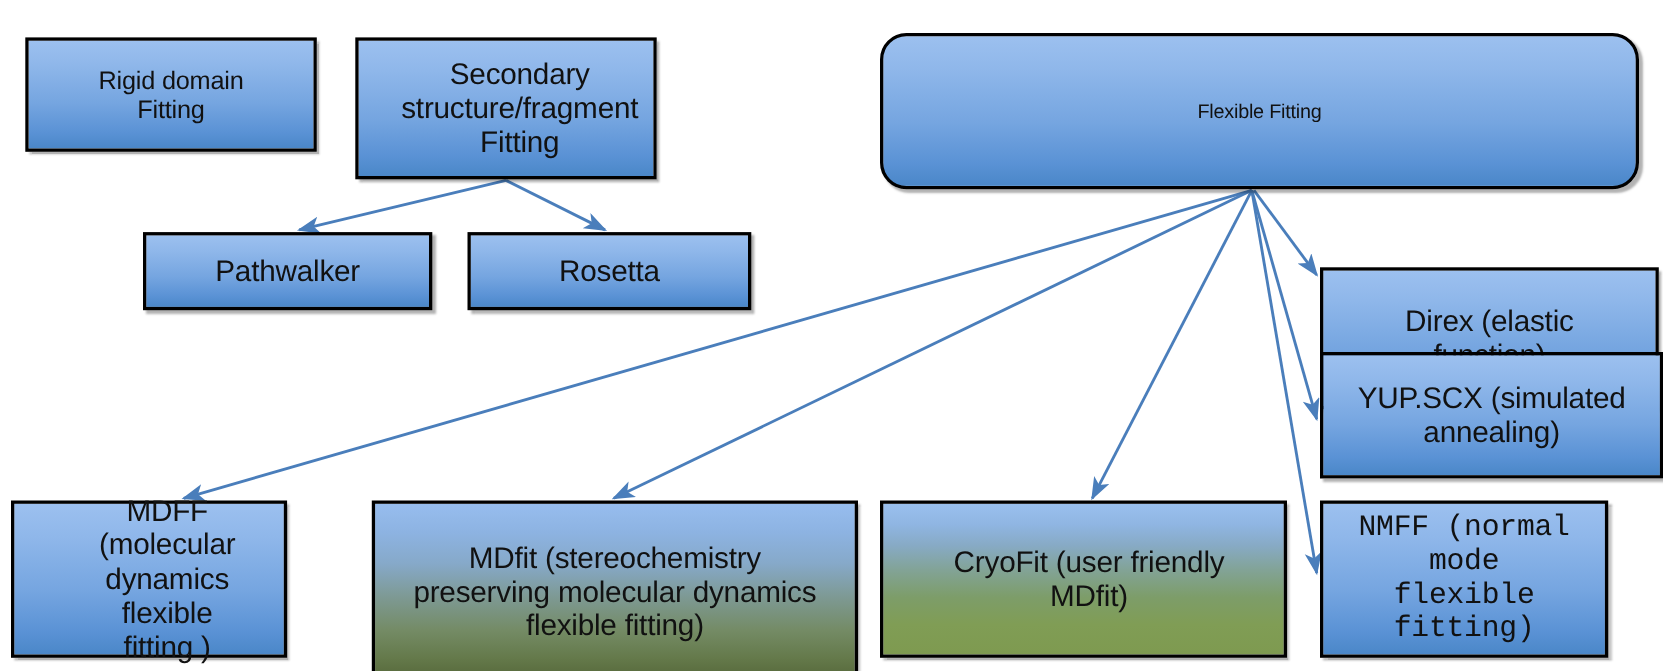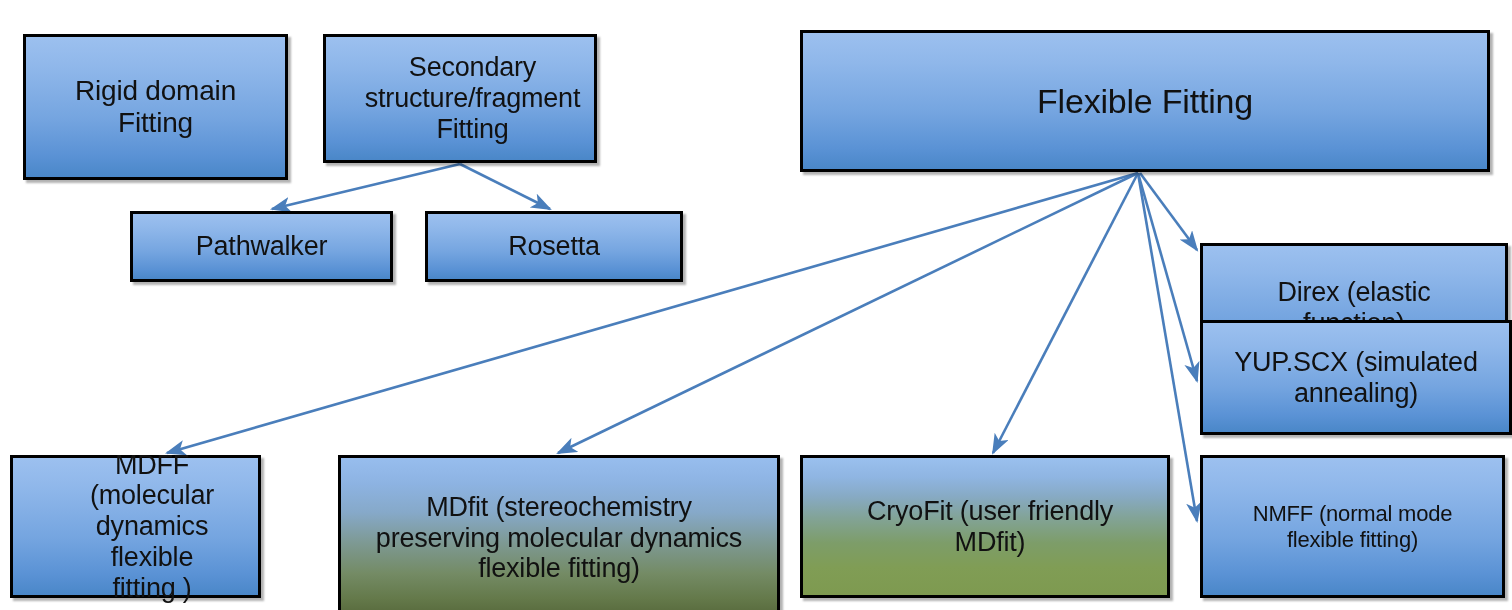--- a/index.html
+++ b/index.html
@@ -90,37 +90,37 @@
         <line x1="1138" y1="173" x2="167" y2="453" stroke="#4a7ebb" stroke-width="2.6" marker-end="url(#arrowhead)"></line>
         <line x1="1138" y1="173" x2="558" y2="453" stroke="#4a7ebb" stroke-width="2.6" marker-end="url(#arrowhead)"></line>
         <line x1="1138" y1="173" x2="993" y2="453" stroke="#4a7ebb" stroke-width="2.6" marker-end="url(#arrowhead)"></line>
         <line x1="1138" y1="173" x2="1197" y2="521" stroke="#4a7ebb" stroke-width="2.6" marker-end="url(#arrowhead)"></line>
         <line x1="1138" y1="173" x2="1197" y2="381" stroke="#4a7ebb" stroke-width="2.6" marker-end="url(#arrowhead)"></line>
         <line x1="1140" y1="173" x2="1197" y2="250" stroke="#4a7ebb" stroke-width="2.6" marker-end="url(#arrowhead)"></line>
       </g>
   </svg>
 
   <div id="node-layer">
-      <div class="node fill-blue" style="left: 23px; top: 34px; width: 265px; height: 146px; font-size: 28px;"><span>Rigid domain
+      <div class="node fill-blue" style="left: 23px; top: 34px; width: 265px; height: 104px; font-size: 23px;"><span>Rigid domain
 Fitting</span></div>
       <div class="node fill-blue" style="left: 323px; top: 34px; width: 274px; height: 129px; font-size: 27px; padding-left: 31px;"><span>Secondary
 structure/fragment
 Fitting</span></div>
-      <div class="node fill-blue" style="left: 800px; top: 30px; width: 690px; height: 142px; font-size: 34px;"><span>Flexible Fitting</span></div>
+      <div class="node fill-blue" style="left: 800px; top: 30px; width: 690px; height: 142px; font-size: 18px; border-radius: 24px;"><span>Flexible Fitting</span></div>
       <div class="node fill-blue" style="left: 130px; top: 211px; width: 263px; height: 71px; font-size: 27px;"><span>Pathwalker</span></div>
       <div class="node fill-blue" style="left: 425px; top: 211px; width: 258px; height: 71px; font-size: 27px;"><span>Rosetta</span></div>
       <div class="node fill-blue" style="left: 1200px; top: 196px; width: 308px; height: 129px; font-size: 27px; margin-top: 47px;"><span>Direx (elastic
 function)</span></div>
       <div class="node fill-blue" style="left: 1200px; top: 320px; width: 312px; height: 115px; font-size: 27px;"><span>YUP.SCX (simulated
 annealing)</span></div>
       <div class="node fill-blue" style="left: 10px; top: 455px; width: 251px; height: 143px; font-size: 27px; padding-left: 39px;"><span>MDFF (molecular
 dynamics flexible
 fitting )</span></div>
       <div class="node fill-blue-green" style="left: 338px; top: 455px; width: 442px; height: 166px; font-size: 27px;"><span>MDfit (stereochemistry
 preserving molecular dynamics
 flexible fitting)</span></div>
       <div class="node fill-blue-green-2" style="left: 800px; top: 455px; width: 370px; height: 143px; font-size: 27px; padding-left: 16px;"><span>CryoFit (user friendly
 MDfit)</span></div>
-      <div class="node fill-blue" style="left: 1200px; top: 455px; width: 305px; height: 143px; font-size: 22px;"><span>NMFF (normal mode
+      <div class="node fill-blue" style="left: 1200px; top: 455px; width: 262px; height: 143px; font-size: 27px; font-family: Liberation Mono, monospace;"><span>NMFF (normal mode
 flexible fitting)</span></div>
     </div>
 
 </div>
 
 </body></html>

